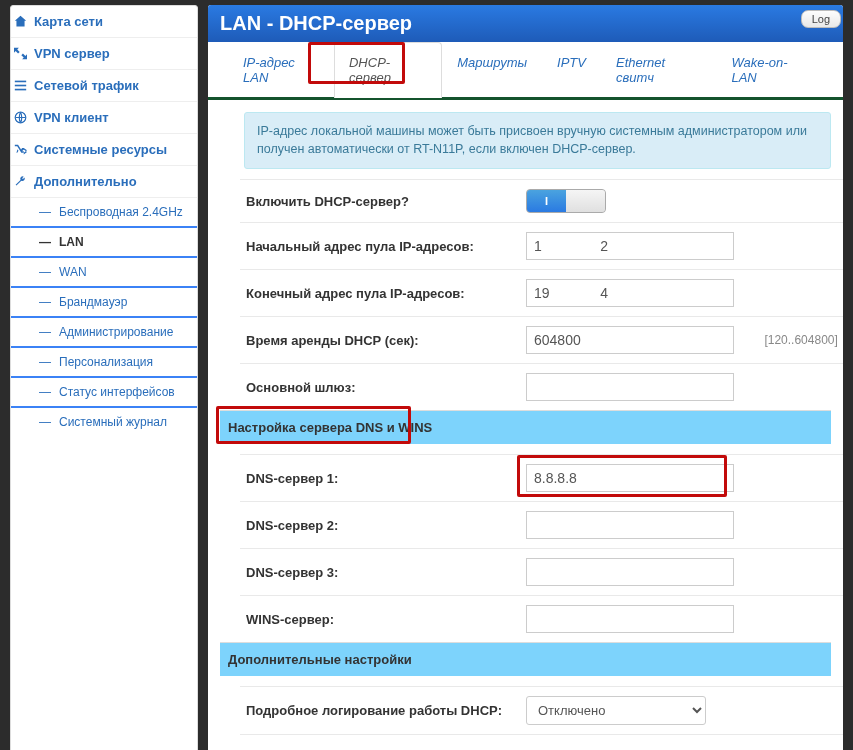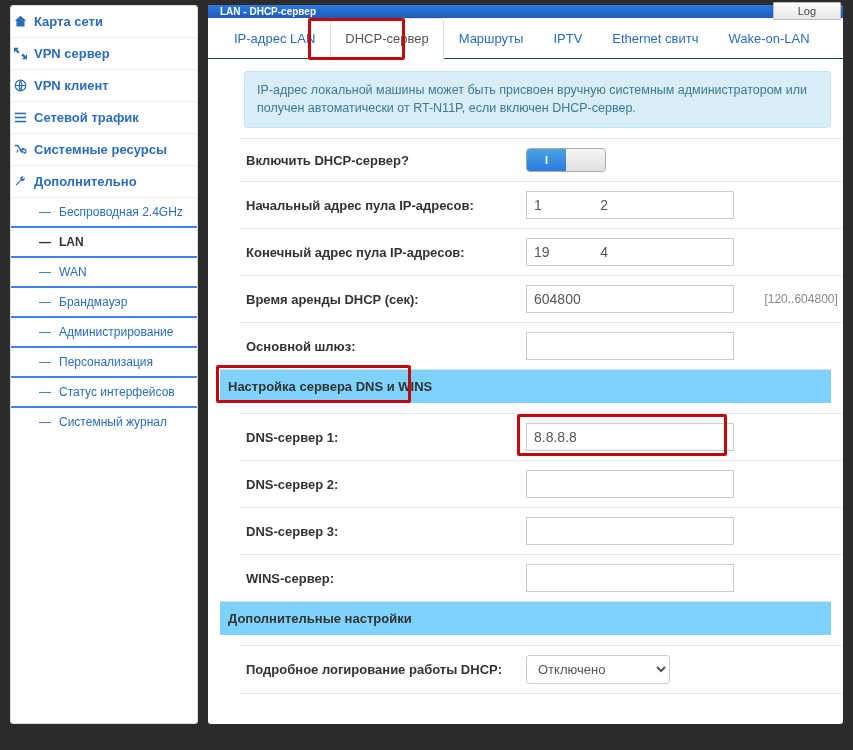--- a/index.html
+++ b/index.html
@@ -1,47 +1,47 @@
 <!DOCTYPE html>
 <html><head>
 <meta charset="utf-8">
 <style>
   * { box-sizing: border-box; margin: 0; padding: 0; }
   body { font-family: Arial, sans-serif; font-size: 13px; background: #2c2c2c; color: #333; }
   .app { width: 853px; height: 750px; background: #2c2c2c; position: relative; overflow: hidden; }
-  .log-btn { position: absolute; top: 2px; right: 12px; background: linear-gradient(#fdfdfd,#e8e8e8); border: 1px solid #bbb; border-radius: 1px; padding: 2px 24px; font-size: 11px; color: #444; }
+  .log-btn { position: absolute; top: 10px; right: 12px; background: linear-gradient(#fdfdfd,#e8e8e8); border: 1px solid #bbb; border-radius: 7px; padding: 2px 10px; font-size: 11px; color: #444; }
   .layout { display: flex; padding: 5px 10px 0 10px; gap: 10px; }
   .sidebar { width: 188px; background: #fff; border: 1px solid #ddd; border-radius: 3px; overflow: hidden; }
   .side-item { display: flex; align-items: center; padding: 8px 2px; border-bottom: 1px solid #eee; color: #2a6ebb; cursor: pointer; font-weight: bold; gap: 7px; }
   .side-item .icon { width: 14px; height: 14px; display: inline-flex; align-items: center; justify-content: center; font-size: 13px; color: #2a6ebb; }
   .sub-list { }
   .sub-item { display: flex; align-items: center; padding: 7px 10px 7px 28px; border-bottom: 2px solid #3b82f6; color: #2a6ebb; cursor: pointer; font-size: 12px; }
   .sub-item.active { color: #333; font-weight: bold; }
   .sub-item::before { content: "—"; margin-right: 8px; color: #2a6ebb; }
   .sub-item.active::before { color: #333; }
   .main { flex: 1; background: #fff; border-radius: 3px; overflow: hidden; }
-  .panel-title { background: linear-gradient(#2a7ae2,#1e5bb8); color: #fff; padding: 1px 12px; font-weight: bold; font-size: 10px; }
-  .tabs { display: flex; border-bottom: 1px solid #14532d; padding: 0 11px; position: relative; }
+  .panel-title { background: linear-gradient(#2a7ae2,#1e5bb8); color: #fff; padding: 7px 12px; font-weight: bold; font-size: 20px; }
+  .tabs { display: flex; border-bottom: 3px solid #14532d; padding: 0 20px; position: relative; font-style: italic; }
   .tab { padding: 12px 14px; color: #2a6ebb; font-size: 13px; cursor: pointer; border: 1px solid transparent; border-bottom: none; }
   .tab.active { background: #fff; border: 1px solid #ddd; border-bottom: 1px solid #fff; border-radius: 4px 4px 0 0; margin-bottom: -1px; color: #555; }
   .tab-highlight { position: absolute; border: 3px solid #c20a0a; border-radius: 2px; pointer-events: none; }
   .content { padding: 12px; }
   .info-box { background: #d9edf7; border: 1px solid #bce8f1; color: #3a7a99; padding: 10px 12px; border-radius: 3px; font-size: 12.5px; line-height: 1.4; margin-left: 24px; }
   .form-table { width: 100%; border-collapse: collapse; margin-top: 10px; margin-left: 20px; }
   .form-table tr { border-top: 1px solid #e9e9e9; }
   .form-table td { padding: 9px 6px; vertical-align: middle; }
   .form-table td.label { width: 280px; font-weight: bold; font-size: 13px; color: #333; }
   .form-table td.field input[type=text] { width: 208px; padding: 5px 7px; border: 1px solid #ccc; border-radius: 0; font-size: 14px; color: #555; }
   .form-table td.hint { color: #888; font-size: 12px; }
   .section-header { background: #7dd3fc; padding: 9px 8px; font-weight: bold; font-size: 13px; border-top: 1px solid #ddd; position: relative; }
   .highlight-box { border: 3px solid #c20a0a; border-radius: 2px; pointer-events: none; position: absolute; }
   .toggle { width: 80px; height: 24px; border-radius: 4px; background: #ccc; display: flex; overflow: hidden; border: 1px solid #aaa; }
   .toggle .on { flex: 1; background: linear-gradient(#4aa3df,#2a7ae2); display: flex; align-items: center; justify-content: center; color: #fff; font-size: 11px; font-weight: bold; }
   .toggle .off { flex: 1; background: linear-gradient(#f5f5f5,#e0e0e0); }
-  select.form-select { width: 144px; padding: 5px 7px; border: 1px solid #ccc; border-radius: 3px; font-size: 13px; color: #555; background: #fff; }
+  select.form-select { width: 180px; padding: 5px 7px; border: 1px solid #ccc; border-radius: 3px; font-size: 13px; color: #555; background: #fff; }
   .dns1-wrap { position: relative; display: inline-block; }
   .section-wrap { position: relative; }
 </style>
 </head>
 <body>
 
 <div class="app">
   <button class="log-btn">Log</button>
 
   <div class="layout">
@@ -58,36 +58,36 @@
       <div class="side-item">
         <span class="icon">
           <svg width="13" height="13" viewBox="0 0 16 16" fill="#2a6ebb">
               <path d="M1 1h5L4 3l3 3-2 2-3-3-2 2V1zm14 14h-5l2-2-3-3 2-2 3 3 2-2v6z"></path>
             </svg>
         </span>
         <span>VPN сервер</span>
       </div>
       <div class="side-item">
         <span class="icon">
+          <svg width="13" height="13" viewBox="0 0 16 16" fill="#2a6ebb">
+              <rect x="1" y="2" width="14" height="2"></rect>
+              <rect x="1" y="7" width="14" height="2"></rect>
+              <rect x="1" y="12" width="14" height="2"></rect>
+            </svg>
+        </span>
+        <span>Сетевой трафик</span>
+      </div>
+      <div class="side-item">
+        <span class="icon">
           <svg width="13" height="13" viewBox="0 0 16 16" fill="none" stroke="#2a6ebb" stroke-width="1.5">
               <circle cx="8" cy="8" r="6.5"></circle>
               <path d="M2 8h12M8 2c2 2 2 10 0 12M8 2c-2 2-2 10 0 12"></path>
             </svg>
         </span>
         <span>VPN клиент</span>
-      </div>
-      <div class="side-item">
-        <span class="icon">
-          <svg width="13" height="13" viewBox="0 0 16 16" fill="#2a6ebb">
-              <rect x="1" y="2" width="14" height="2"></rect>
-              <rect x="1" y="7" width="14" height="2"></rect>
-              <rect x="1" y="12" width="14" height="2"></rect>
-            </svg>
-        </span>
-        <span>Сетевой трафик</span>
       </div>
       <div class="side-item">
         <span class="icon">
           <svg width="13" height="13" viewBox="0 0 16 16" fill="#2a6ebb">
               <path d="M1 4h3l5 8h3v2l4-3-4-3v2h-2L5 2H1v2zm0 8h3l1.5-2.4-1.2-2L3 12H1v0zm11-6h-2l-1.3 2 1.2 2L12 8h0V6l4 3-4 3v-2"></path>
             </svg>
         </span>
         <span>Системные ресурсы</span>
       </div>
       <div class="side-item">

